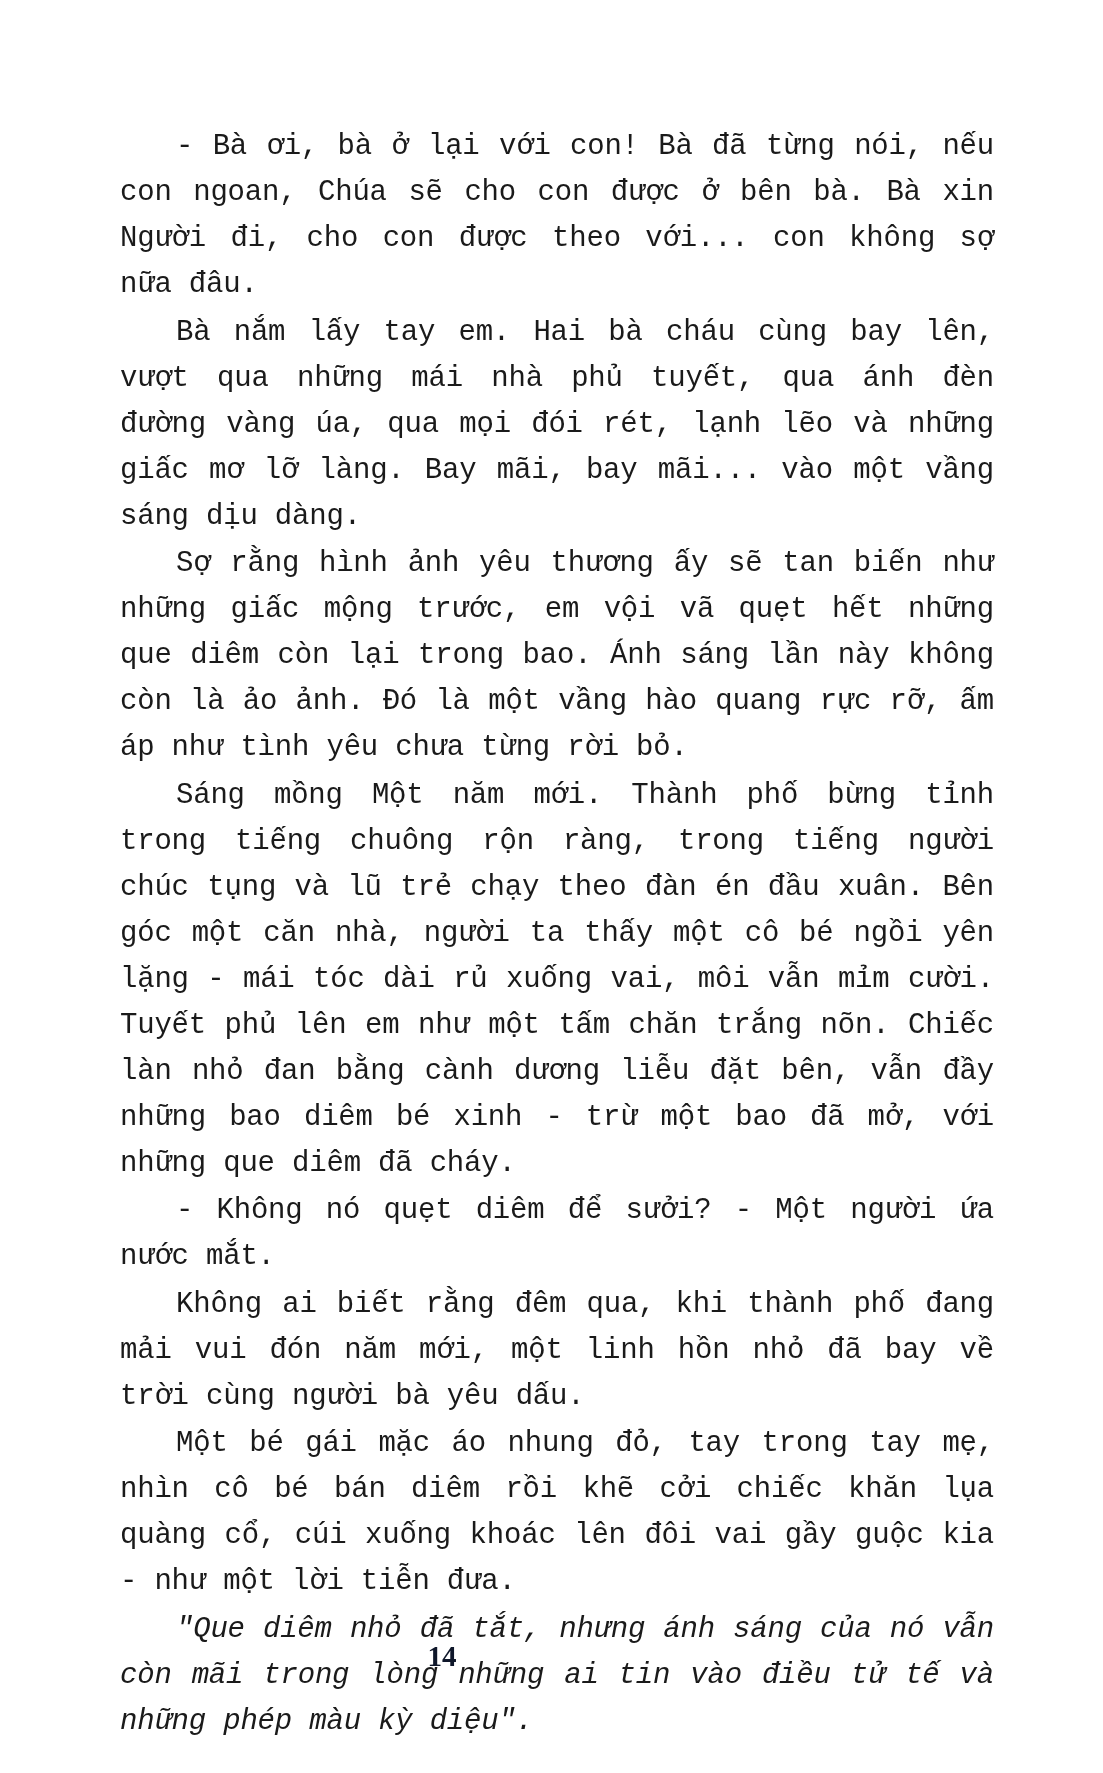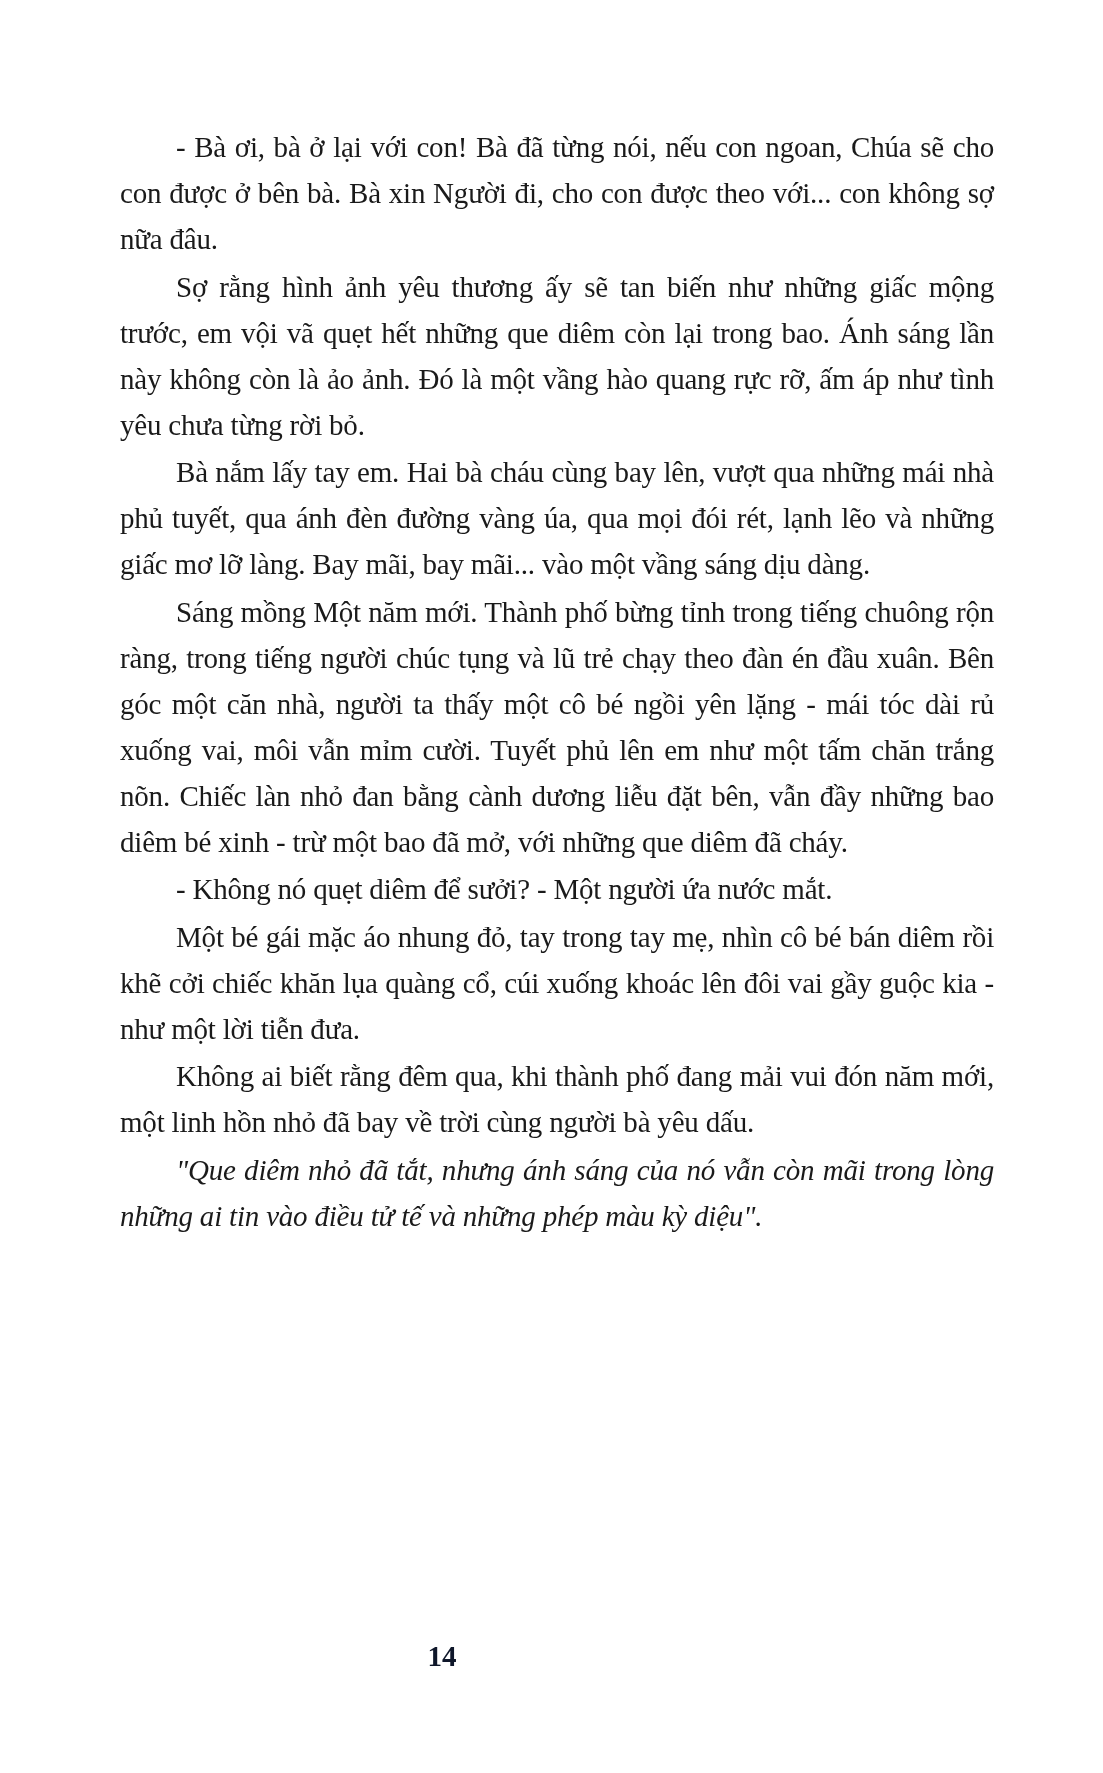--- a/index.html
+++ b/index.html
@@ -22,20 +22,21 @@
       font-family: "Liberation Serif", "DejaVu Serif", serif;
       font-size: 29px;
       line-height: 46px;
       letter-spacing: -0.2px;
     }
     .para {
       margin: 0 0 1.5px 0;
       text-indent: 56px;
       text-align: justify;
       text-align-last: left;
+      font-family: Liberation Mono, monospace;
     }
     .para.italic {
       font-style: italic;
     }
     .page-number {
       position: absolute;
       left: 0;
       width: 884px;
       top: 1640px;
       text-align: center;
@@ -43,22 +44,22 @@
       font-weight: bold;
       font-size: 29px;
       color: #0f172a;
     }
   </style>
 </head>
 <body>
 
 <div class="page-body">
   <p class="para">- Bà ơi, bà ở lại với con! Bà đã từng nói, nếu con ngoan, Chúa sẽ cho con được ở bên bà. Bà xin Người đi, cho con được theo với... con không sợ nữa đâu.</p>
+  <p class="para">Bà nắm lấy tay em. Hai bà cháu cùng bay lên, vượt qua những mái nhà phủ tuyết, qua ánh đèn đường vàng úa, qua mọi đói rét, lạnh lẽo và những giấc mơ lỡ làng. Bay mãi, bay mãi... vào một vầng sáng dịu dàng.</p>
   <p class="para">Sợ rằng hình ảnh yêu thương ấy sẽ tan biến như những giấc mộng trước, em vội vã quẹt hết những que diêm còn lại trong bao. Ánh sáng lần này không còn là ảo ảnh. Đó là một vầng hào quang rực rỡ, ấm áp như tình yêu chưa từng rời bỏ.</p>
-  <p class="para">Bà nắm lấy tay em. Hai bà cháu cùng bay lên, vượt qua những mái nhà phủ tuyết, qua ánh đèn đường vàng úa, qua mọi đói rét, lạnh lẽo và những giấc mơ lỡ làng. Bay mãi, bay mãi... vào một vầng sáng dịu dàng.</p>
   <p class="para">Sáng mồng Một năm mới. Thành phố bừng tỉnh trong tiếng chuông rộn ràng, trong tiếng người chúc tụng và lũ trẻ chạy theo đàn én đầu xuân. Bên góc một căn nhà, người ta thấy một cô bé ngồi yên lặng - mái tóc dài rủ xuống vai, môi vẫn mỉm cười. Tuyết phủ lên em như một tấm chăn trắng nõn. Chiếc làn nhỏ đan bằng cành dương liễu đặt bên, vẫn đầy những bao diêm bé xinh - trừ một bao đã mở, với những que diêm đã cháy.</p>
   <p class="para">- Không nó quẹt diêm để sưởi? - Một người ứa nước mắt.</p>
+  <p class="para">Không ai biết rằng đêm qua, khi thành phố đang mải vui đón năm mới, một linh hồn nhỏ đã bay về trời cùng người bà yêu dấu.</p>
   <p class="para">Một bé gái mặc áo nhung đỏ, tay trong tay mẹ, nhìn cô bé bán diêm rồi khẽ cởi chiếc khăn lụa quàng cổ, cúi xuống khoác lên đôi vai gầy guộc kia - như một lời tiễn đưa.</p>
-  <p class="para">Không ai biết rằng đêm qua, khi thành phố đang mải vui đón năm mới, một linh hồn nhỏ đã bay về trời cùng người bà yêu dấu.</p>
   <p class="para italic">"Que diêm nhỏ đã tắt, nhưng ánh sáng của nó vẫn còn mãi trong lòng những ai tin vào điều tử tế và những phép màu kỳ diệu".</p>
 </div>
 
 <div class="page-number">14</div>
 
 </body></html>

